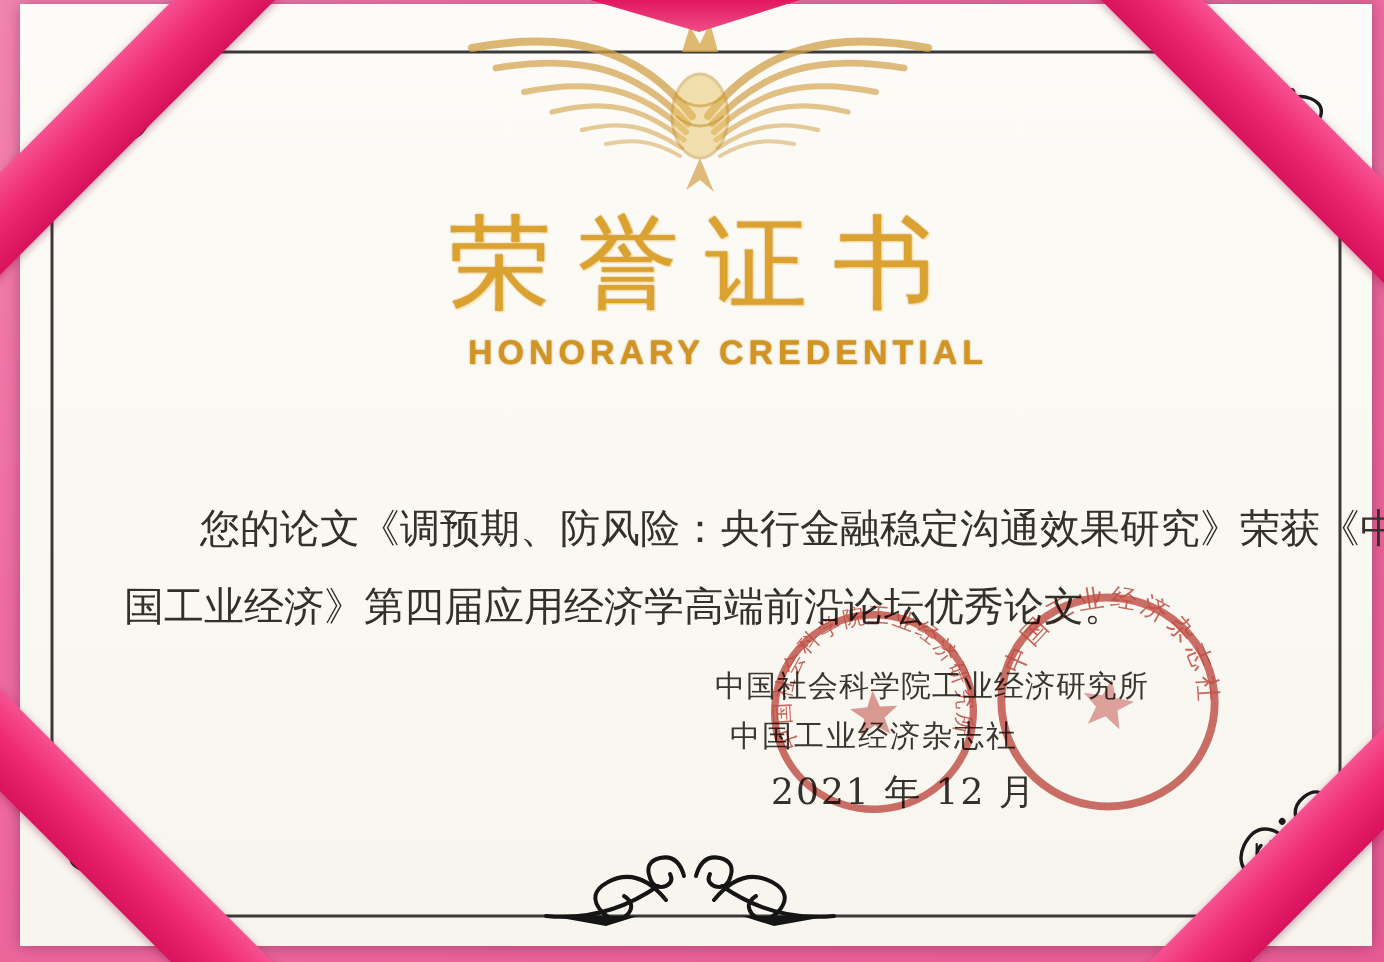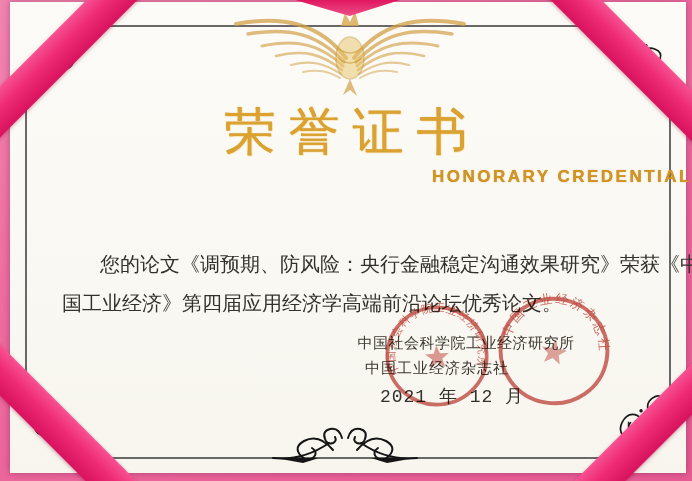--- a/index.html
+++ b/index.html
@@ -28,34 +28,34 @@
     clip-path:polygon(0 0,100% 0,52% 100%);
   }
   .decor{position:absolute;left:0;top:0;width:692px;height:481px;}
   .t{position:absolute;white-space:nowrap;}
   .title{
     left:0;right:0;text-align:center;top:98px;
     font-size:51px;font-weight:normal;letter-spacing:13px;text-indent:13px;
     color:#dca230;text-shadow:0 0 1px #c08a20,1px 1px 0 rgba(255,235,190,.8);
   }
   .subtitle{
-    left:0;right:0;text-align:right;top:167px;
+    left:0;right:0;text-align:center;top:167px;
     font-family:"Liberation Sans","DejaVu Sans",sans-serif;
     font-size:17px;font-weight:bold;letter-spacing:2.5px;color:#d29422;
     text-shadow:0 0 1px #b97e14;
     margin-left:36px;
   }
   .body-text{color:#33312b;font-size:20px;}
   .recipients{left:62px;top:213px;}
   .line1{left:100px;top:251px;}
   .line2{left:62px;top:290px;}
   .issuer{color:#3a372f;font-size:15px;transform:translateX(-50%);}
   .issuer1{left:466px;top:334px;letter-spacing:.5px;}
   .issuer2{left:437px;top:359px;letter-spacing:1px;}
-  .date{left:452px;top:384px;transform:translateX(-50%);font-size:18px;color:#33312b;letter-spacing:1px;font-family:Liberation Mono, monospace;}
+  .date{left:452px;top:384px;transform:translateX(-50%);font-size:18px;color:#33312b;letter-spacing:1px;}
   .seal{position:absolute;mix-blend-mode:multiply;opacity:.9;}
   .seal.left{left:382px;top:302px;width:110px;height:108px;transform:rotate(-4deg);}
   .seal.right{left:495px;top:293px;width:118px;height:116px;transform:rotate(10deg);}
 </style>
 </head>
 <body>
 
 <div class="scene">
 
   <div class="paper"></div>

